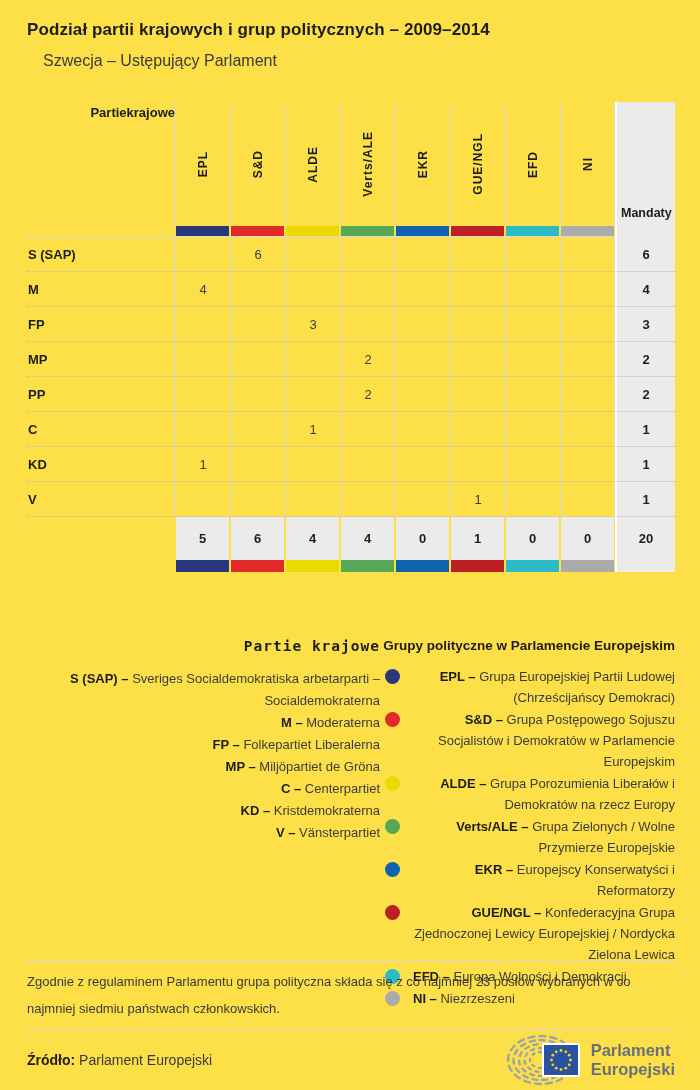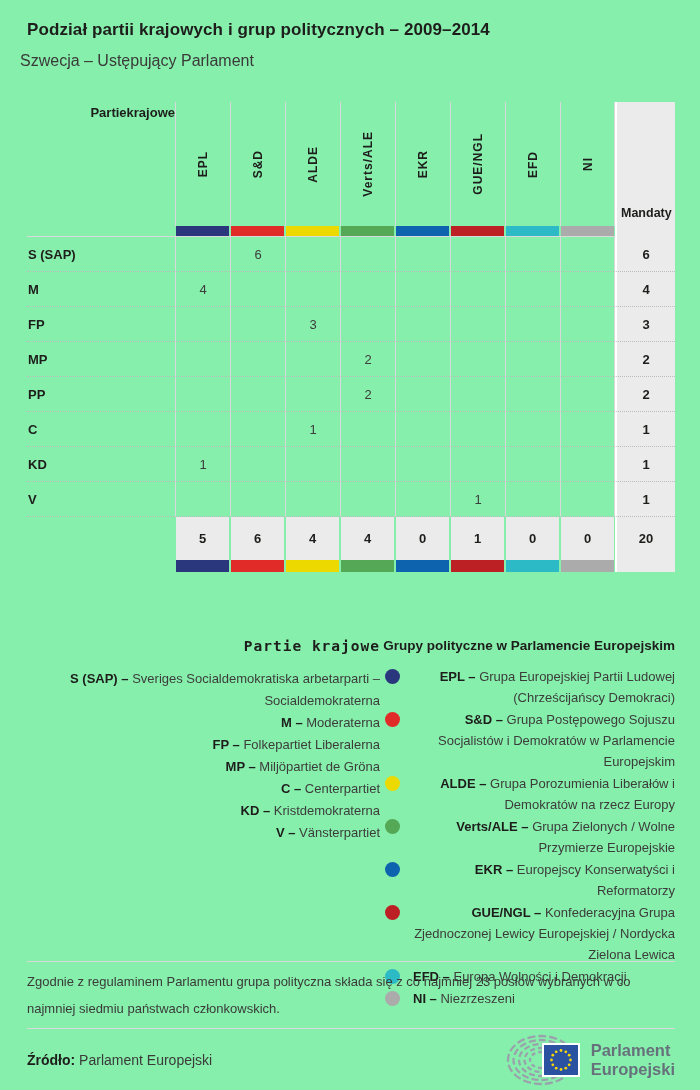--- a/index.html
+++ b/index.html
@@ -1,22 +1,22 @@
 <!DOCTYPE html>
 <html><head>
 <meta charset="utf-8">
 <style>
   * { margin:0; padding:0; box-sizing:border-box; }
   html,body { background:#fff; }
   .page {
     position:relative; width:700px; height:1090px; overflow:hidden;
-    background:#86efac; font-family:"Liberation Sans", sans-serif; color:#1d1d1b;
+    background:#fde047; font-family:"Liberation Sans", sans-serif; color:#1d1d1b;
   }
   .page-title { position:absolute; top:20px; left:27px; font-size:17px; font-weight:bold; letter-spacing:.1px; }
-  .page-subtitle { position:absolute; top:52px; left:20px; font-size:16px; font-weight:400; color:#3a3a39; }
+  .page-subtitle { position:absolute; top:52px; left:43px; font-size:16px; font-weight:400; color:#3a3a39; }
 
   
   #seats-grid {
     position:absolute; top:102px; left:27px; width:648px;
     display:grid;
     grid-template-columns:148px repeat(8,55px) 60px;
     grid-template-rows:124px 11px repeat(8,35px) 43px 12px;
   }
   .tc { box-sizing:border-box; font-size:13px; }
   .cb { border-left:1px solid #d9d9d9; }

